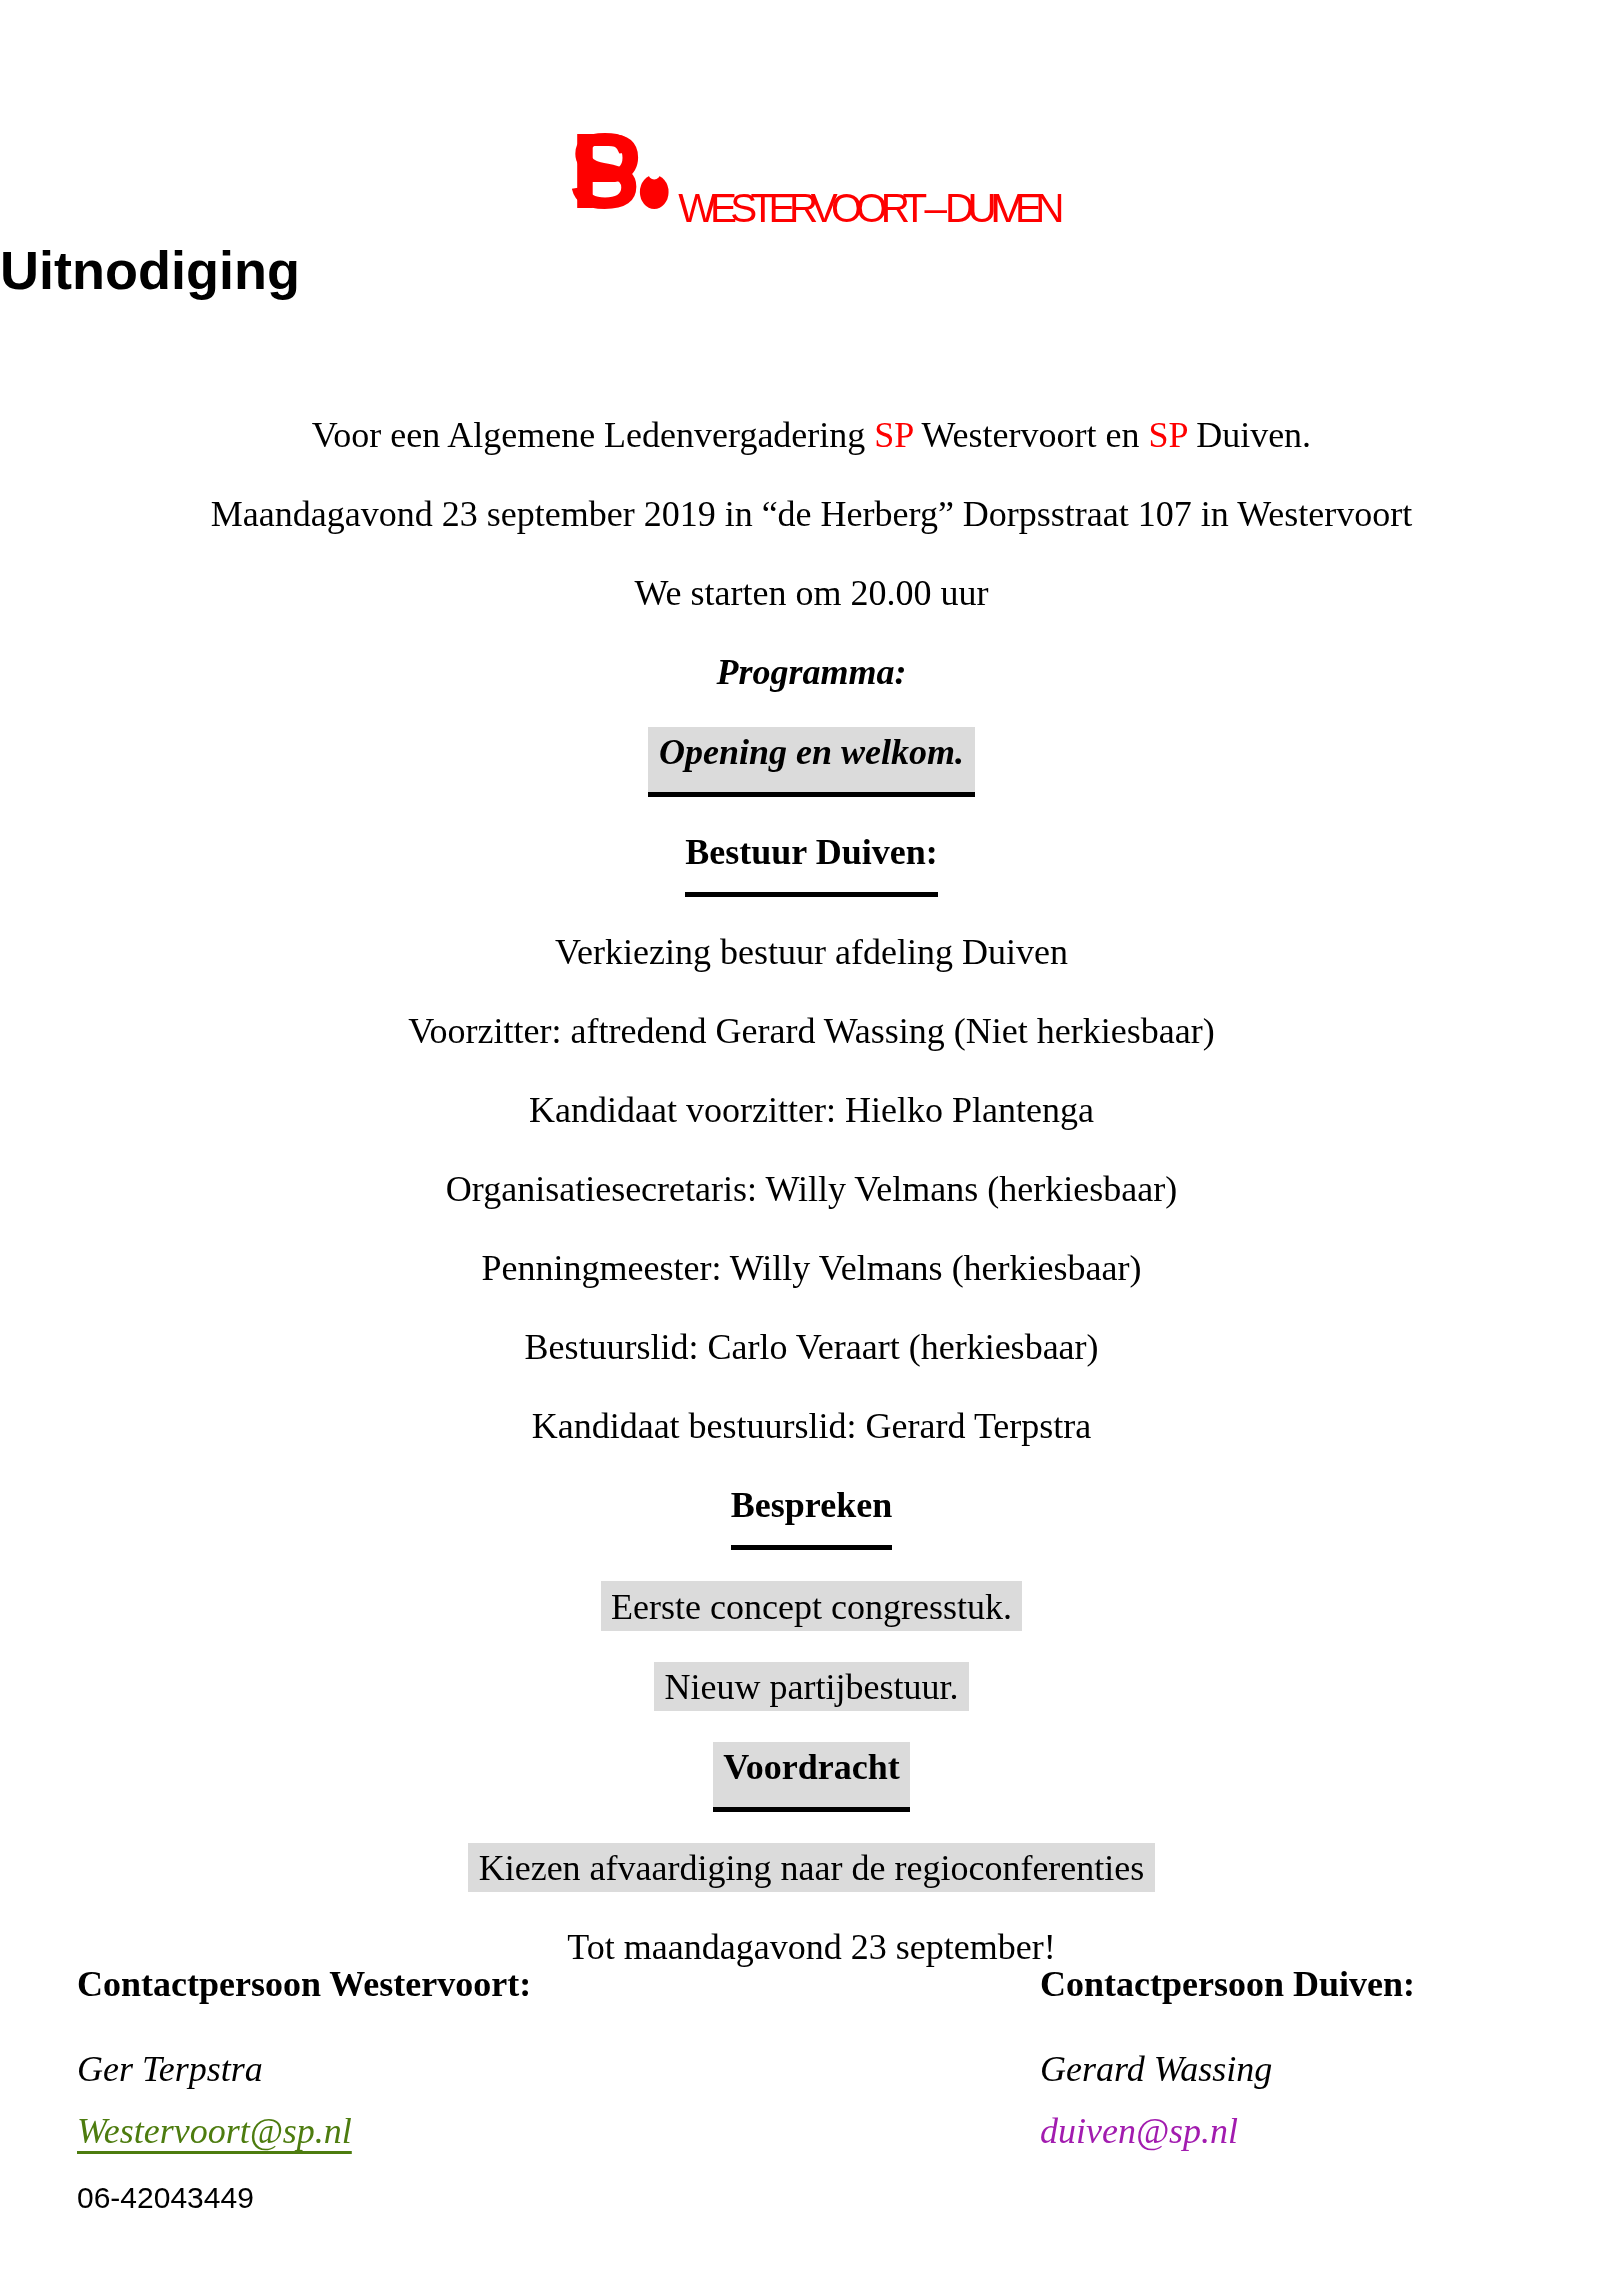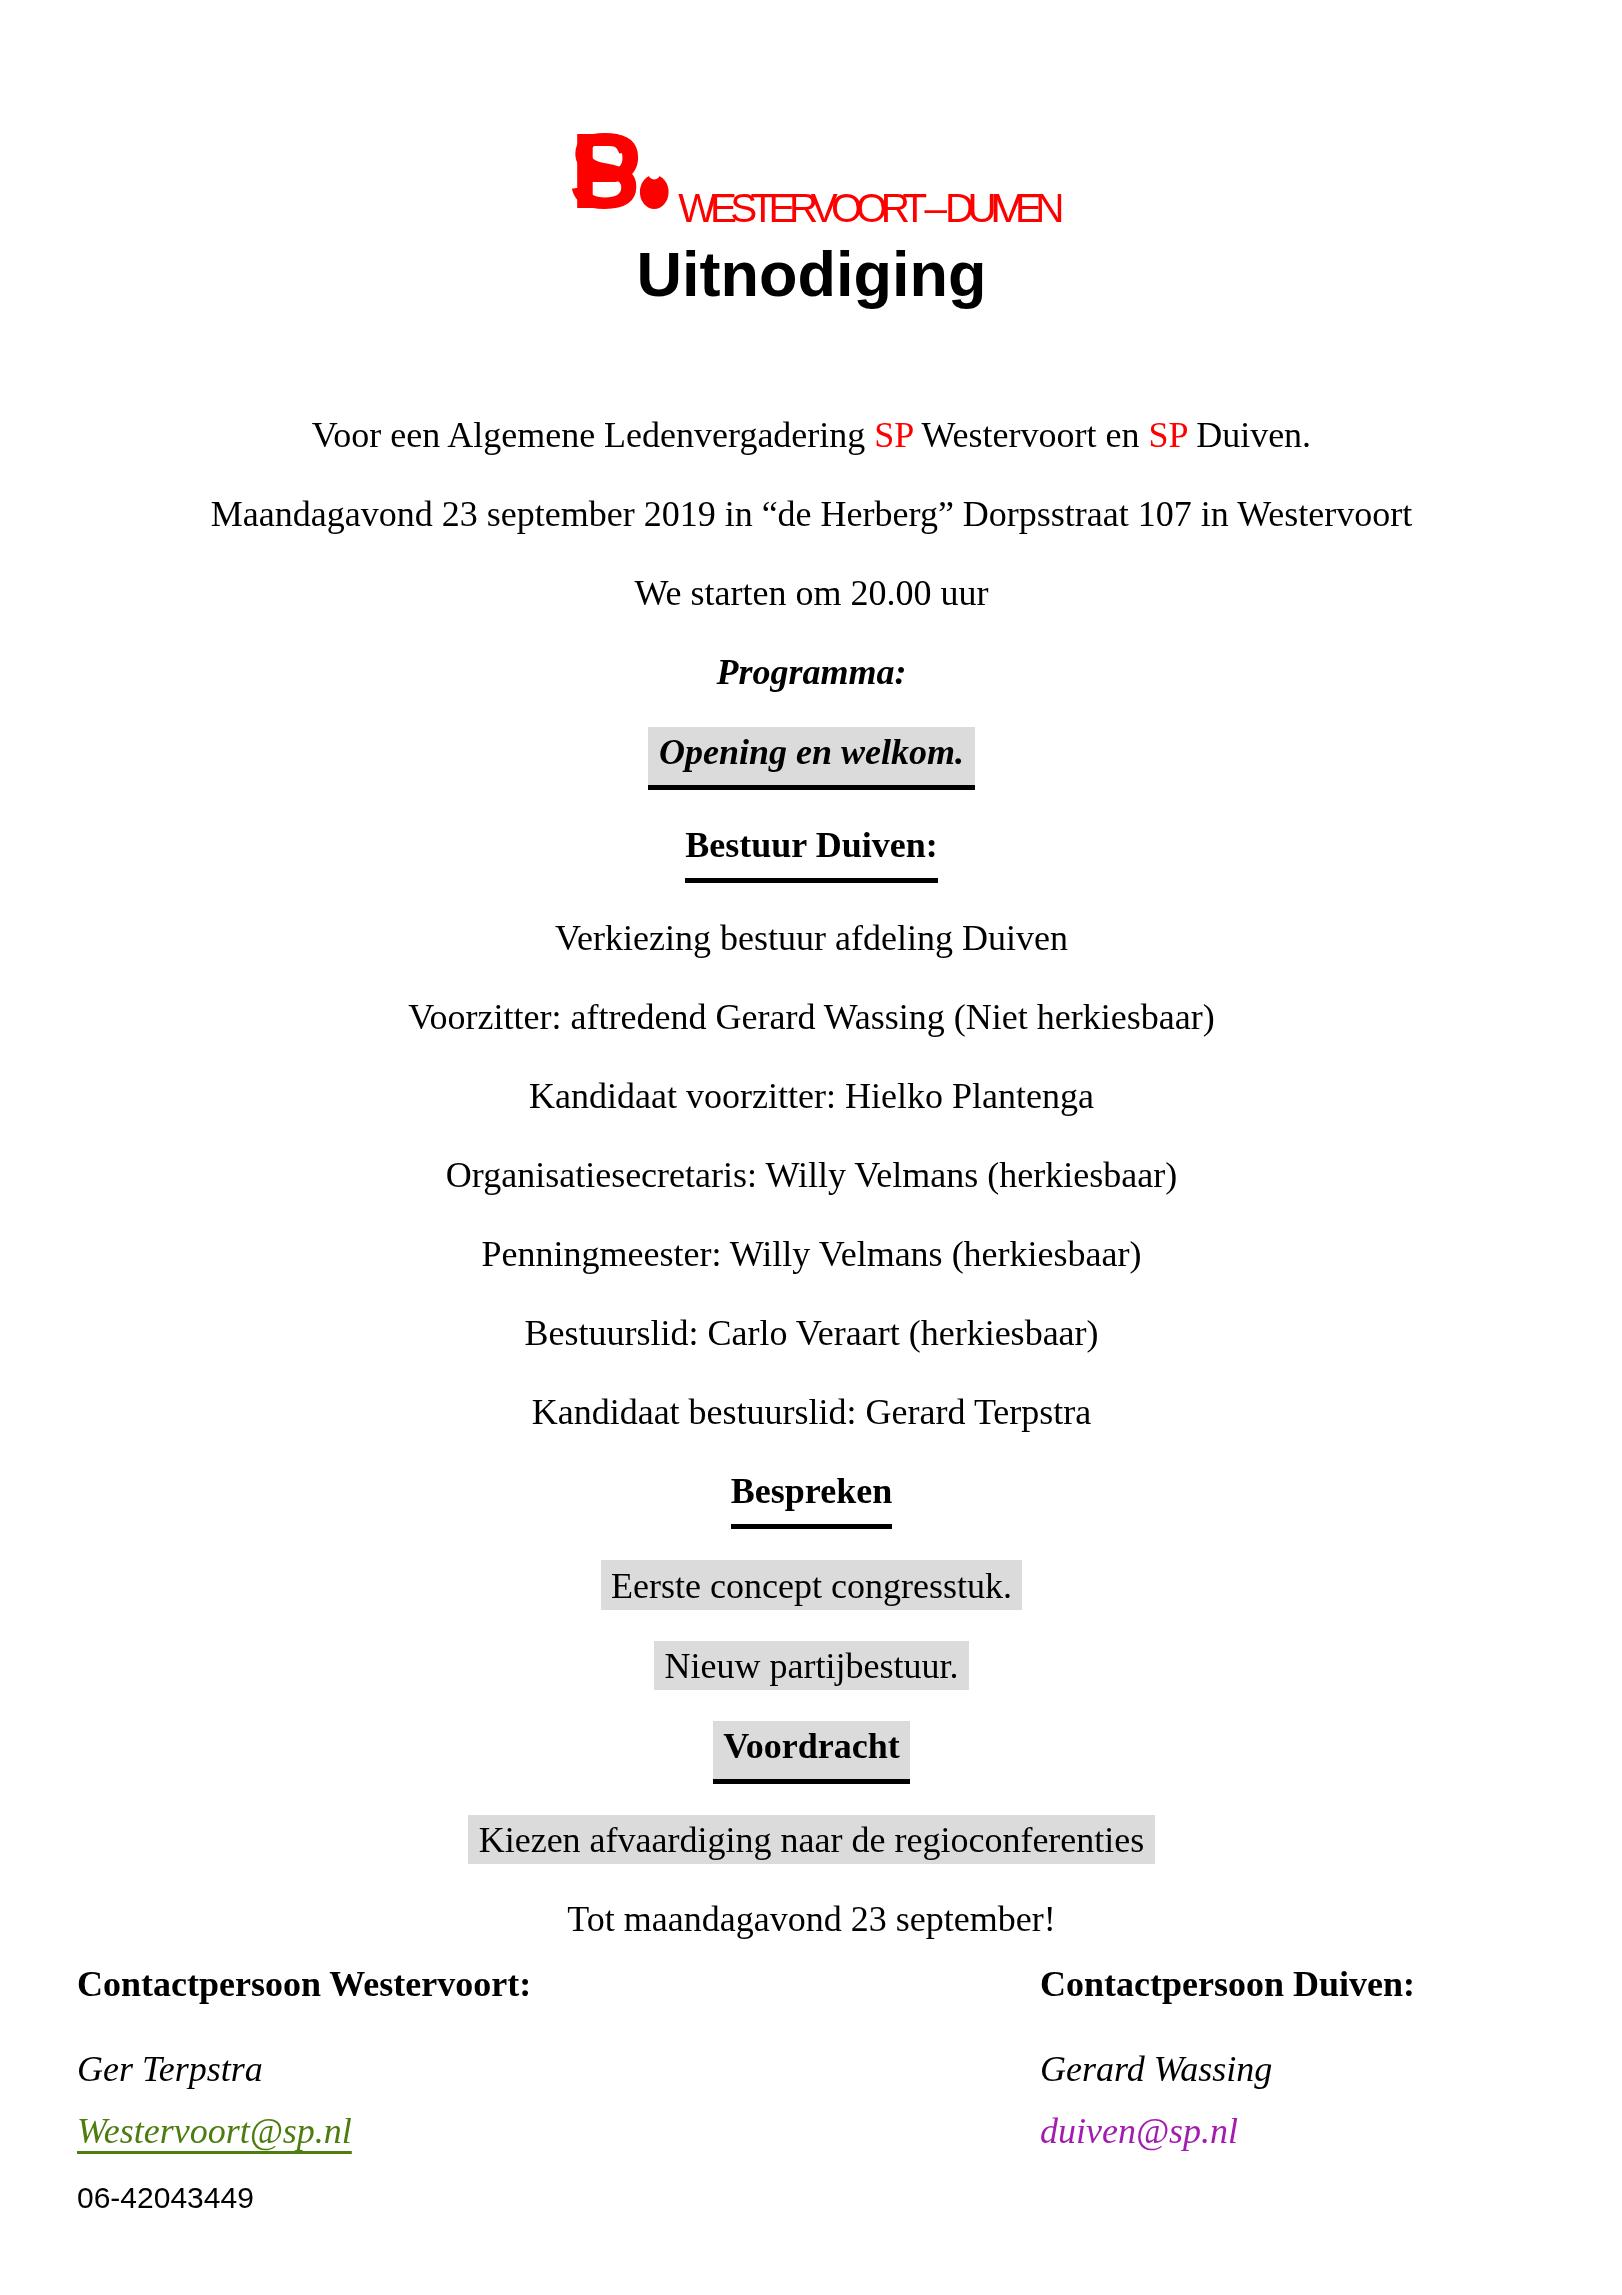--- a/index.html
+++ b/index.html
@@ -21,43 +21,43 @@
     font-size:165px;
   }
   .logo-region-text {
     font-family:"Liberation Sans", sans-serif;
     fill:#fe0000; font-size:62px;
   }
 
   
   .title {
     position:absolute; top:243px; left:0; width:100%;
-    margin:0; text-align:center;
+    margin:0; text-align:left;
     font-family:"Liberation Sans", sans-serif;
-    font-weight:bold; font-size:63px; line-height:1;
+    font-weight:bold; font-size:54px; line-height:1;
   }
 
   
   .bodycol {
     position:absolute; top:411px; left:0; width:100%;
     text-align:center; font-size:36px;
   }
   .bodycol p { margin:0 0 31px 0; line-height:48px; }
   .red  { color:#fe0000; }
   .b    { font-weight:bold; }
   .i    { font-style:italic; }
   .hl   {
     display:inline-block;
     background:#dbdbdb;
     padding:1.3px 10.5px 0 10.5px;
   }
   .ul   {
     display:inline-block;
     border-bottom:5.2px solid #000;
-    padding-bottom:9px;
+    padding-bottom:16px;
   }
 
   
   .contacts { position:absolute; top:1960px; left:0; width:100%; font-size:36px; }
   .contact  { position:absolute; top:0; }
   .contact.cleft  { left:77px; }
   .contact.cright { left:1040px; }
   .contact p { margin:0; line-height:48px; }
   .c-head  { font-weight:bold; margin-bottom:37px !important; }
   .c-name  { font-style:italic; margin-bottom:14.4px !important; }

